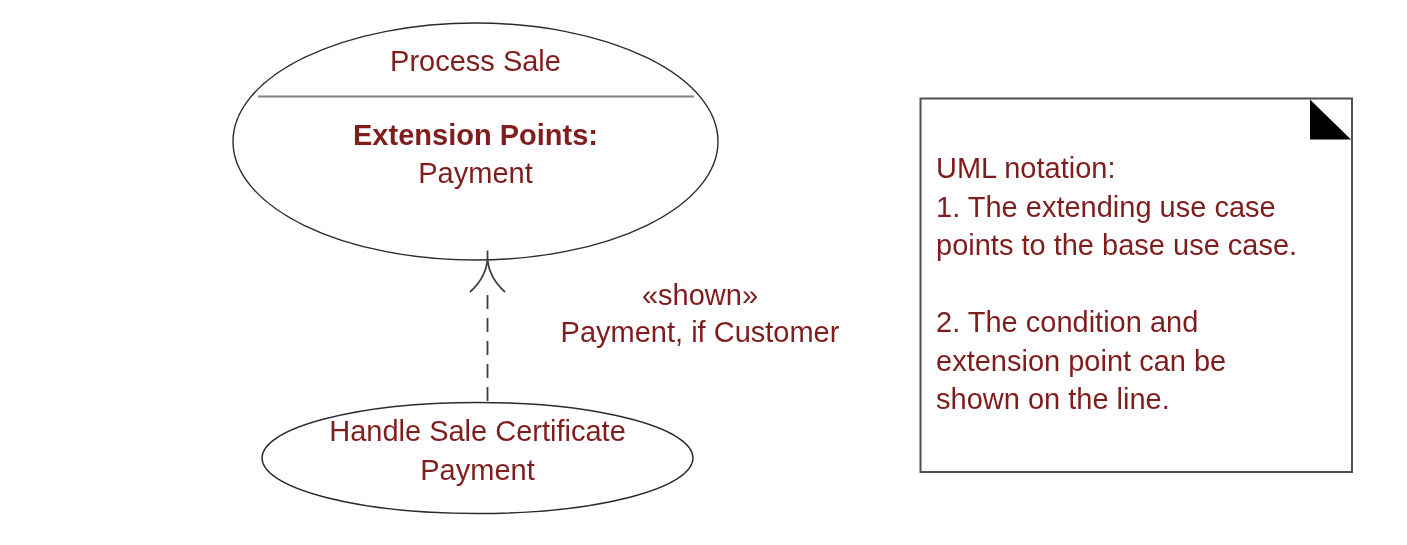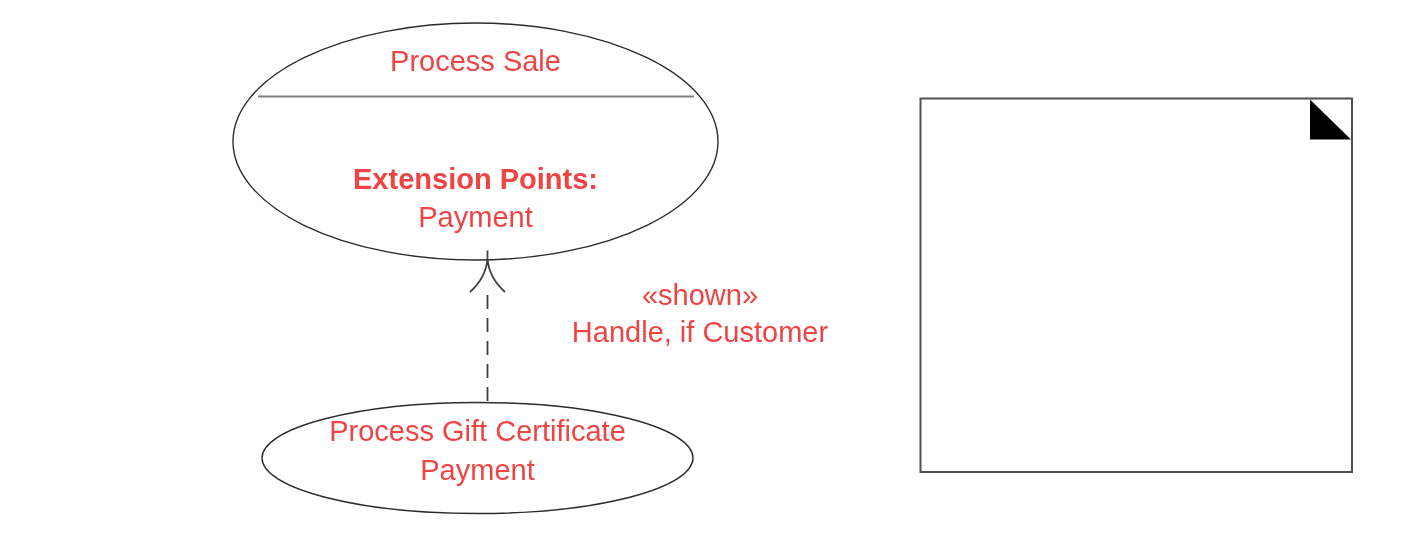--- a/index.html
+++ b/index.html
@@ -2,38 +2,38 @@
 <html><head>
 <meta charset="utf-8">
 <style>
   html, body { margin: 0; padding: 0; background: #ffffff; }
   .canvas {
     position: relative;
     width: 1407px;
     height: 545px;
     background: #ffffff;
     font-family: "Liberation Sans", sans-serif;
-    color: #ef4444;
+    color: #7f1d1d;
     overflow: hidden;
   }
   .shapes {
     position: absolute;
     left: 0; top: 0;
     width: 1407px; height: 545px;
   }
   .txt {
     position: absolute;
     font-size: 29px;
     line-height: 38px;
     text-align: center;
     white-space: nowrap;
   }
   .title-block        { left: 233px; top: 42px;  width: 485px; }
   .ext-points-block   { left: 233px; top: 116px; width: 485px; }
-  .ext-points-heading { font-weight: bold; margin-top: 44px; }
+  .ext-points-heading { font-weight: bold; }
   .extend-label-block { left: 500px; top: 277px; width: 400px; line-height: 37px; }
   .extending-name-block { left: 262px; top: 412px; width: 431px; line-height: 39px; }
   .note-text-block {
     left: 936px; top: 149px; width: 412px;
     text-align: left;
     line-height: 38.5px;
   }
   .note-line { min-height: 38.5px; white-space: nowrap; }
 </style>
 </head>
@@ -62,22 +62,31 @@
 
   <div class="txt title-block">Process Sale</div>
 
   <div class="txt ext-points-block">
     <div class="ext-points-heading">Extension Points:</div>
     <div>Payment</div>
   </div>
 
   <div class="txt extend-label-block">
     <div>«shown»</div>
-    <div>Handle, if Customer</div>
+    <div>Payment, if Customer</div>
   </div>
 
   <div class="txt extending-name-block">
-    <div>Process Gift Certificate</div>
+    <div>Handle Sale Certificate</div>
     <div>Payment</div>
   </div>
 
+  <div class="txt note-text-block">
+    <div class="note-line">UML notation:</div>
+    <div class="note-line">1. The extending use case</div>
+    <div class="note-line">points to the base use case.</div>
+    <div class="note-line"></div>
+    <div class="note-line">2. The condition and</div>
+    <div class="note-line">extension point can be</div>
+    <div class="note-line">shown on the line.</div>
+  </div>
 
 </div>
 
 </body></html>

